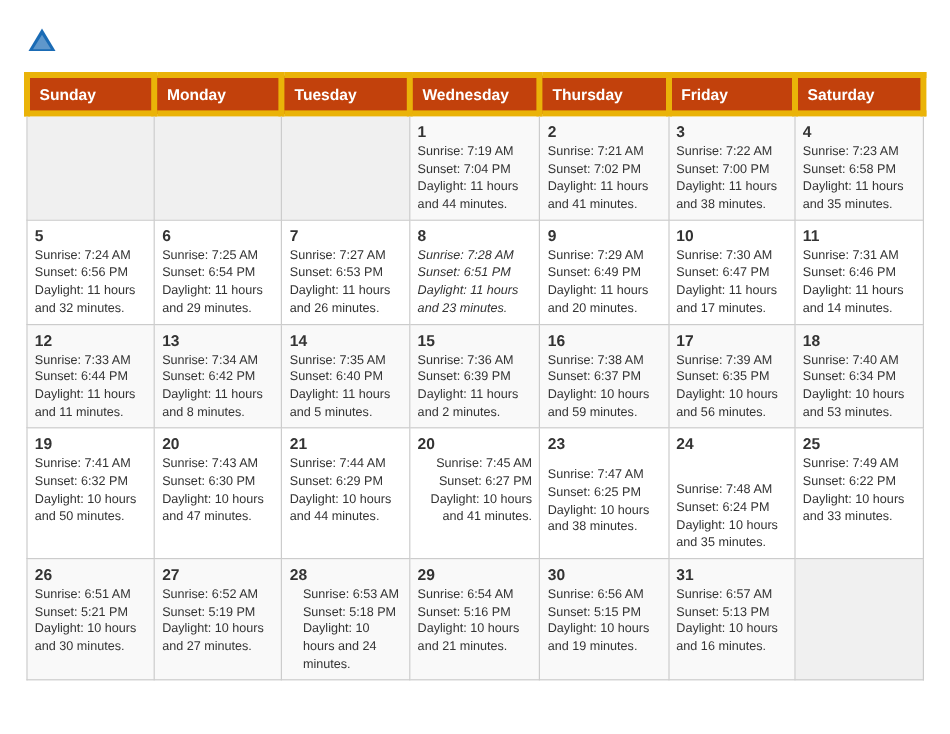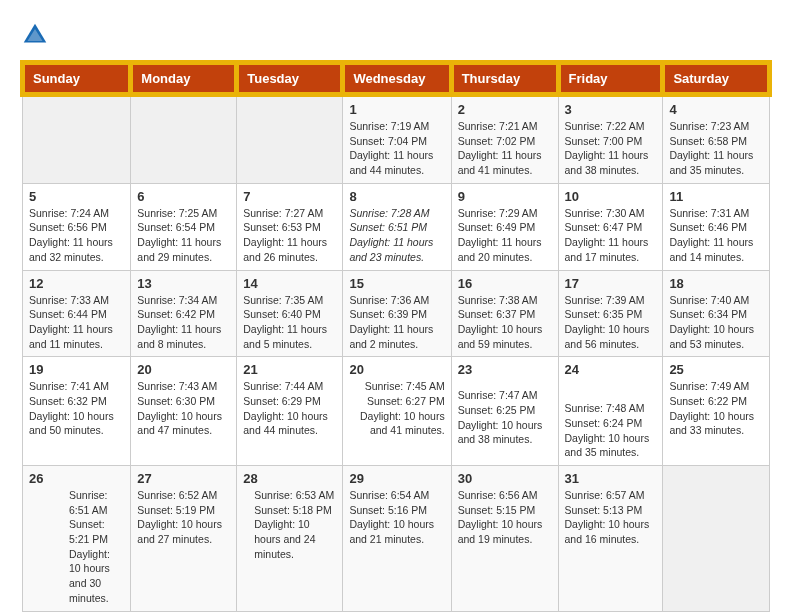--- a/index.html
+++ b/index.html
@@ -272,21 +272,21 @@
         <td>
           <span class="day-number">25</span>
           <div class="day-info" style="white-space: pre-line;">Sunrise: 7:49 AM
 Sunset: 6:22 PM
 Daylight: 10 hours and 33 minutes.</div>
         </td>
       </tr>
       <tr>
         <td>
           <span class="day-number">26</span>
-          <div class="day-info" style="white-space: pre-line; margin-left: 40px;">Sunrise: 6:51 AM
+          <div class="day-info" style="white-space: pre-line;">Sunrise: 6:51 AM
 Sunset: 5:21 PM
 Daylight: 10 hours and 30 minutes.</div>
         </td>
         <td>
           <span class="day-number">27</span>
           <div class="day-info" style="white-space: pre-line;">Sunrise: 6:52 AM
 Sunset: 5:19 PM
 Daylight: 10 hours and 27 minutes.</div>
         </td>
         <td>

